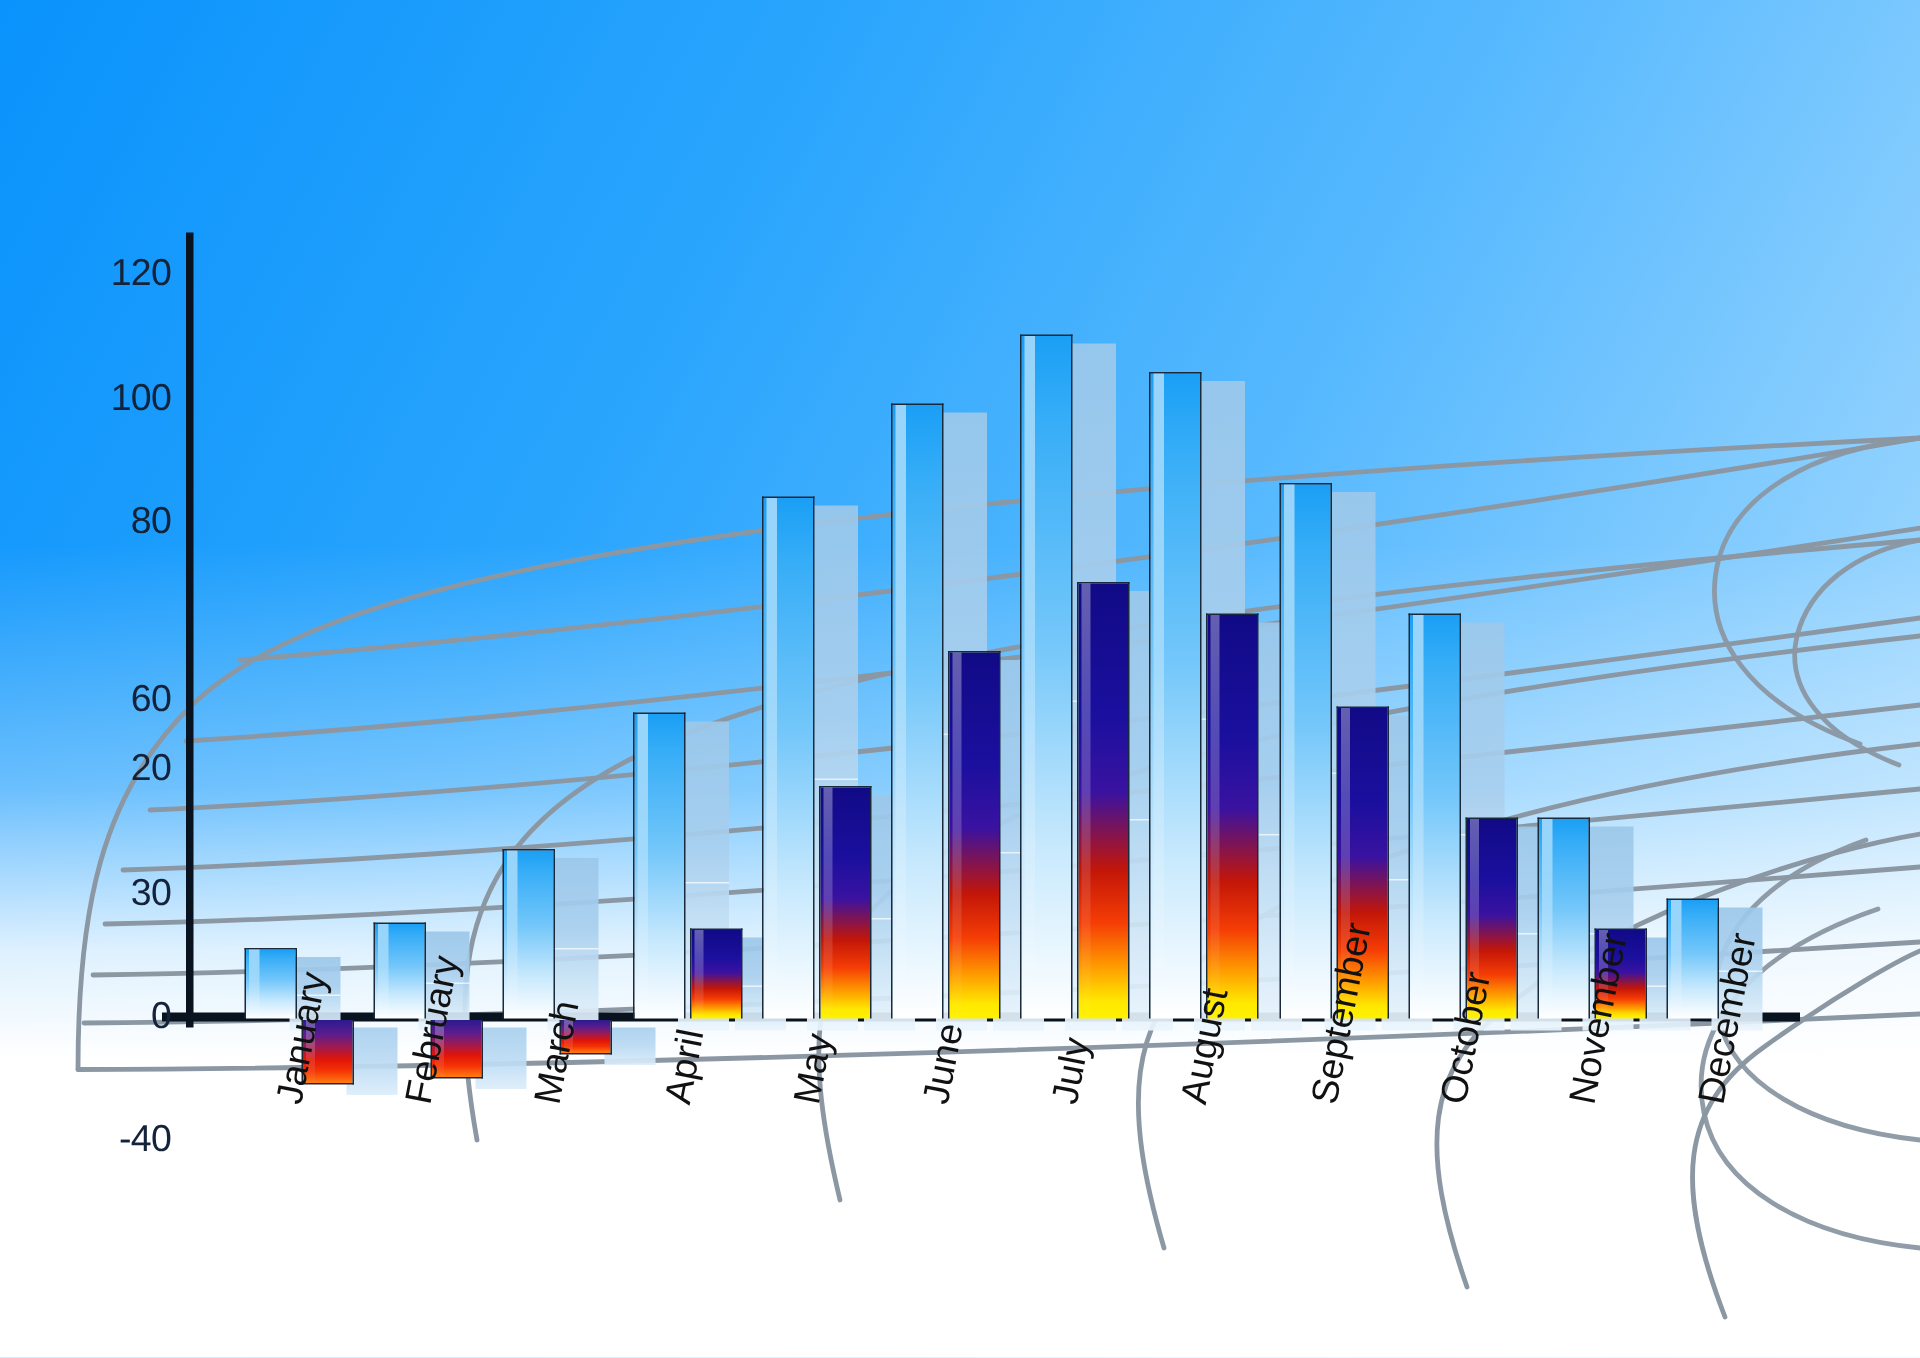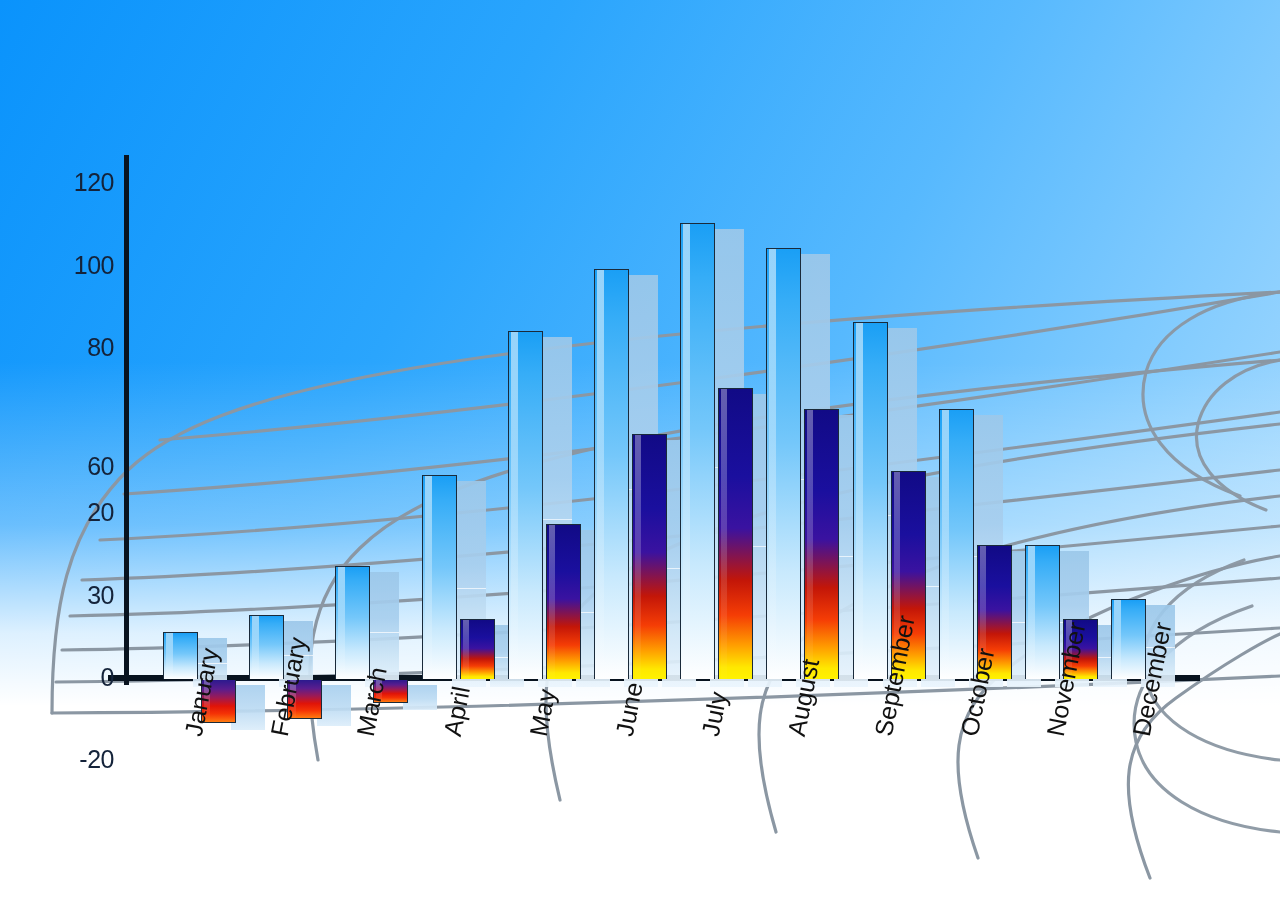--- a/index.html
+++ b/index.html
@@ -174,21 +174,21 @@
     <div class="axis-x"></div>
 
     <div class="ylabels">
       <div class="ytick" style="top:168px;">120</div>
       <div class="ytick" style="top:251px;">100</div>
       <div class="ytick" style="top:333px;">80</div>
       <div class="ytick" style="top:436px;margin-top:16px;">60</div>
       <div class="ytick" style="top:498px;">20</div>
       <div class="ytick" style="top:581px;">30</div>
       <div class="ytick" style="top:663px;">0</div>
-      <div class="ytick" style="top:745px;">-20</div>
+      <div class="ytick" style="top:745px;">-40</div>
     </div>
   </div>
 
   <div class="bars" id="bars">
       <div class="bar-ghost" style="left: 193px; top: 637.625px; height: 49.375px;"></div>
       <div class="bar-ghost-neg" style="left: 231px; top: 685px; height: 45.25px;"></div>
       <div class="bar-blue" title="January: 11" style="left: 163px; top: 631.625px; height: 47.375px;"></div>
       <div class="bar-fire-neg" title="January: -10" style="left: 201px; top: 680px; height: 43.25px;"></div>
       <div class="bar-ghost" style="left: 279.2px; top: 621.125px; height: 65.875px;"></div>
       <div class="bar-ghost-neg" style="left: 317.2px; top: 685px; height: 41.125px;"></div>

